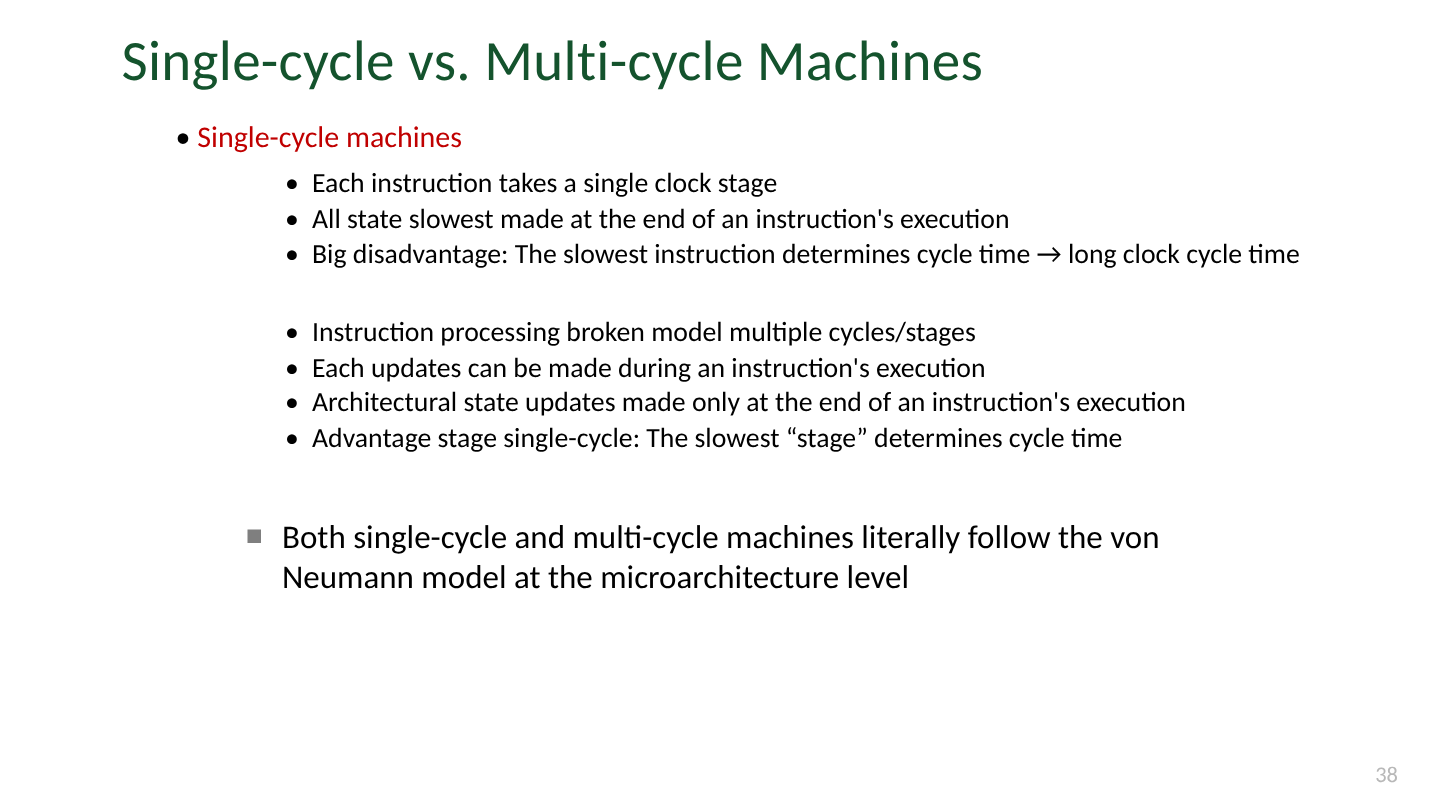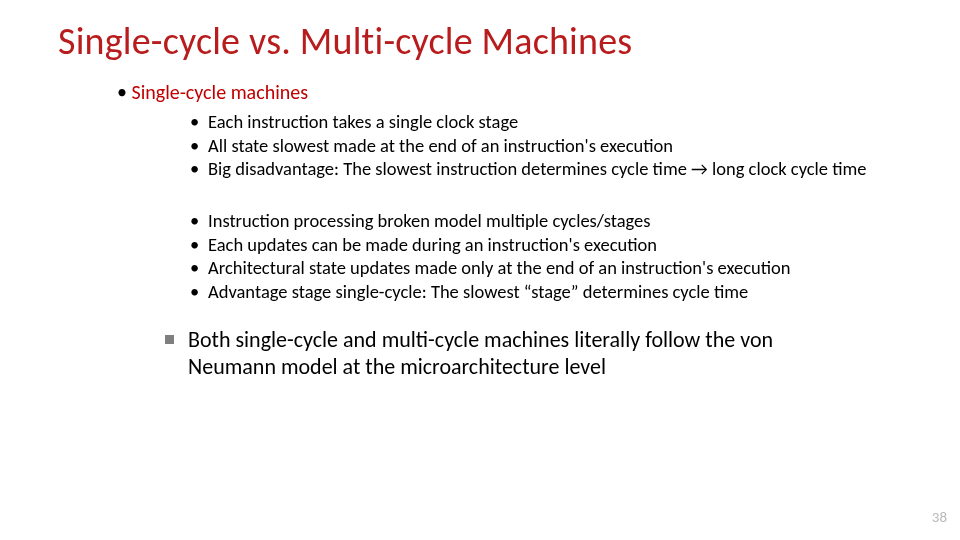--- a/index.html
+++ b/index.html
@@ -14,25 +14,25 @@
     position: relative;
   }
   .slide {
     width: 960px;
     height: 540px;
     position: relative;
     box-sizing: border-box;
   }
   .title {
     position: absolute;
-    left: 58px;
+    left: 81px;
     top: 18px;
     font-size: 38px;
     font-weight: 400;
-    color: #b91c1c;
+    color: #14532d;
     letter-spacing: 0.2px;
   }
   .content {
     position: absolute;
     left: 135px;
     top: 70px;
     width: 770px;
   }
   .h2 {
     font-size: 20px;
@@ -60,35 +60,35 @@
     text-align: left;
   }
   .sub-row .txt {
     flex: 1;
   }
   .gap { height: 28px; }
   .concl-row {
     display: flex;
     align-items: flex-start;
     margin-left: 30px;
-    margin-top: 22px;
+    margin-top: 40px;
     font-size: 22px;
     line-height: 1.25;
   }
   .sq {
     width: 9px;
     height: 9px;
     background: #7f7f7f;
     margin-top: 9px;
     margin-right: 14px;
     flex: none;
   }
   .pagenum {
     position: absolute;
-    right: 13px;
+    right: 28px;
     bottom: 14px;
     color: #b8b8b8;
     font-size: 15px;
   }
 </style>
 </head>
 <body>
 
 <div class="slide">
 

